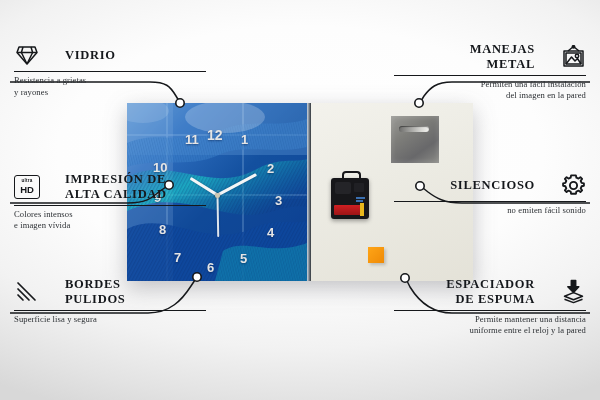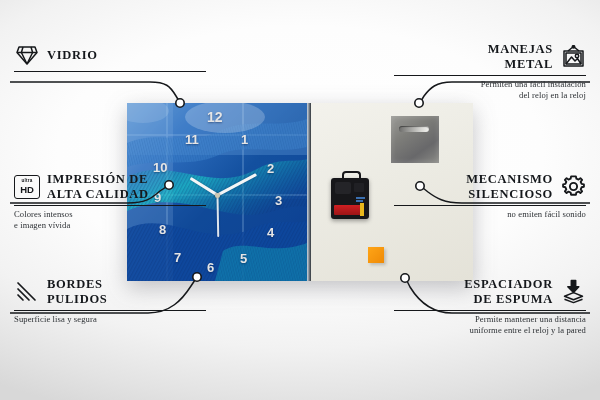--- a/index.html
+++ b/index.html
@@ -10,21 +10,21 @@
       radial-gradient(ellipse 90% 70% at 50% 38%, #ffffff 0%, #fdfdfd 45%, #f2f2f2 70%, #e3e3e3 88%, #d8d8d8 100%);
     position:relative;
   }
   .stage{position:absolute;inset:0;}
 
   
   .wires{position:absolute;inset:0;pointer-events:none;}
 
   
   .feat{position:absolute;width:192px;}
-  .feat .head{display:flex;align-items:center;gap:7px;}
+  .feat .head{display:flex;align-items:center;gap:25px;}
   .feat .titles{
     font-family:"Liberation Serif",serif;
     font-size:12.5px;font-weight:700;letter-spacing:.7px;
     color:#15181c;line-height:1.18;text-transform:uppercase;
   }
   .feat .rule{height:1.4px;background:#16181b;margin:3px 0 3px;}
   .feat .desc{
     font-size:8.6px;line-height:1.32;color:#2b2f33;
     font-family:"Liberation Serif",serif;letter-spacing:.1px;
   }
@@ -138,21 +138,21 @@
 
         <path d="M0,40 C32,26 62,44 92,28 C120,14 150,26 180,16 L180,44
                  C146,52 118,40 92,52 C60,66 30,54 0,64 Z" fill="#3f86cf" opacity=".5"></path>
         <path d="M0,40 C32,26 62,44 92,28 C120,14 150,26 180,16 L180,44
                  C146,52 118,40 92,52 C60,66 30,54 0,64 Z" fill="url(#moire2)" opacity=".45"></path>
 
         <ellipse cx="98" cy="14" rx="40" ry="16" fill="#ffffff" opacity=".22"></ellipse>
         <ellipse cx="16" cy="8" rx="26" ry="12" fill="#ffffff" opacity=".12"></ellipse>
       </svg>
 
-      <span class="numeral" style="left:80px;top:6px;font-size:14px;">12</span>
+      <span class="numeral" style="left:80px;top:24px;font-size:14px;">12</span>
       <span class="numeral" style="left:114px;top:29px;">1</span>
       <span class="numeral" style="left:140px;top:58px;">2</span>
       <span class="numeral" style="left:148px;top:90px;">3</span>
       <span class="numeral" style="left:140px;top:122px;">4</span>
       <span class="numeral" style="left:113px;top:148px;">5</span>
       <span class="numeral" style="left:80px;top:157px;">6</span>
       <span class="numeral" style="left:47px;top:147px;">7</span>
       <span class="numeral" style="left:32px;top:119px;">8</span>
       <span class="numeral" style="left:27px;top:87px;">9</span>
       <span class="numeral" style="left:26px;top:57px;">10</span>
@@ -216,20 +216,24 @@
               <path d="M8,3 L6.4,8.5 L12,20"></path>
               <path d="M16,3 L17.6,8.5 L12,20"></path>
           </g>
         </svg>
       </span>
       <div class="titles">
         <div>VIDRIO</div>
       </div>
     </div>
     <div class="rule"></div>
+    <div class="desc">
+      <div>Resistencia a grietas</div>
+      <div>y rayones</div>
+    </div>
   </div>
 
   <div class="feat left" style="left:14px;top:172px;">
     <div class="head">
       <span class="ico">
         <span class="hdbadge">
           <span class="u">ultra</span>
           <span class="h">HD</span>
         </span>
       </span>
@@ -283,28 +287,27 @@
             <rect x="5" y="8" width="15" height="11"></rect>
             <path d="M5,19 L10.5,12 L14,16 L16.5,13.5 L20,19"></path>
             <circle cx="16" cy="11" r="1.7"></circle>
           </g>
         </svg>
       </span>
     </div>
     <div class="rule"></div>
     <div class="desc">
       <div>Permiten una fácil instalación</div>
-      <div>del reloj en la reloj</div>
+      <div>del imagen en la pared</div>
     </div>
   </div>
 
   <div class="feat right" style="left:394px;top:172px;">
     <div class="head">
       <div class="titles">
-        <div>MECANISMO</div>
         <div>SILENCIOSO</div>
       </div>
       <span class="ico">
         <svg width="25" height="25" viewBox="0 0 25 25">
           <g fill="none" stroke="#16181b" stroke-width="1.9" stroke-linejoin="round">
             <path d="M12.5,2.4 l2.4,0 0.5,2.3 2.1,0.9 1.9,-1.4 1.7,1.7 -1.4,1.9 0.9,2.1 2.3,0.5 0,2.4
                      -2.3,0.5 -0.9,2.1 1.4,1.9 -1.7,1.7 -1.9,-1.4 -2.1,0.9 -0.5,2.3 -2.4,0 -2.4,0
                      -0.5,-2.3 -2.1,-0.9 -1.9,1.4 -1.7,-1.7 1.4,-1.9 -0.9,-2.1 -2.3,-0.5 0,-2.4
                      2.3,-0.5 0.9,-2.1 -1.4,-1.9 1.7,-1.7 1.9,1.4 2.1,-0.9 0.5,-2.3 z"></path>
             <circle cx="12.5" cy="12.5" r="3.6"></circle>

